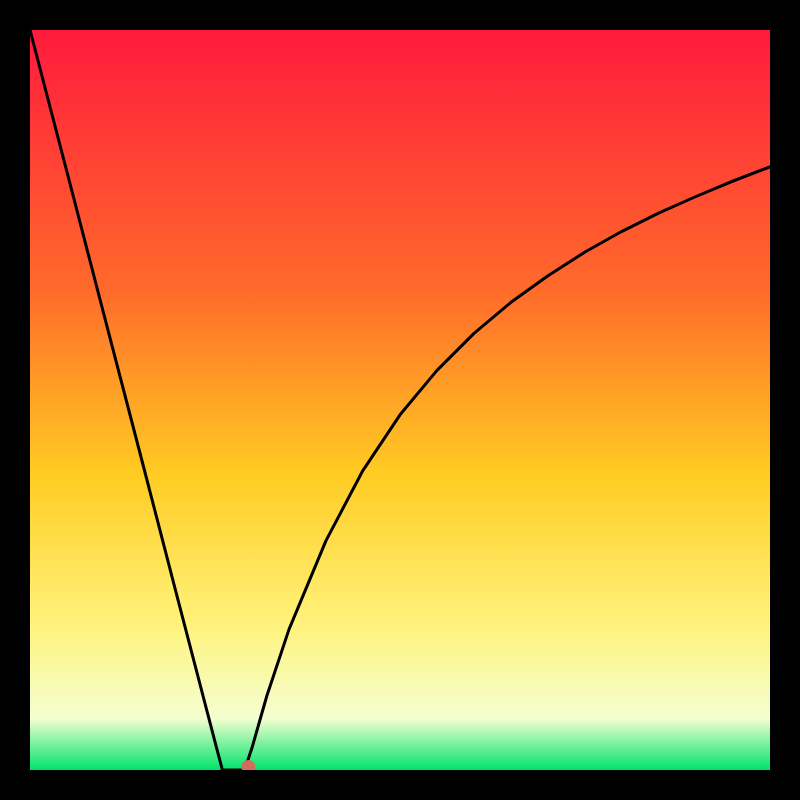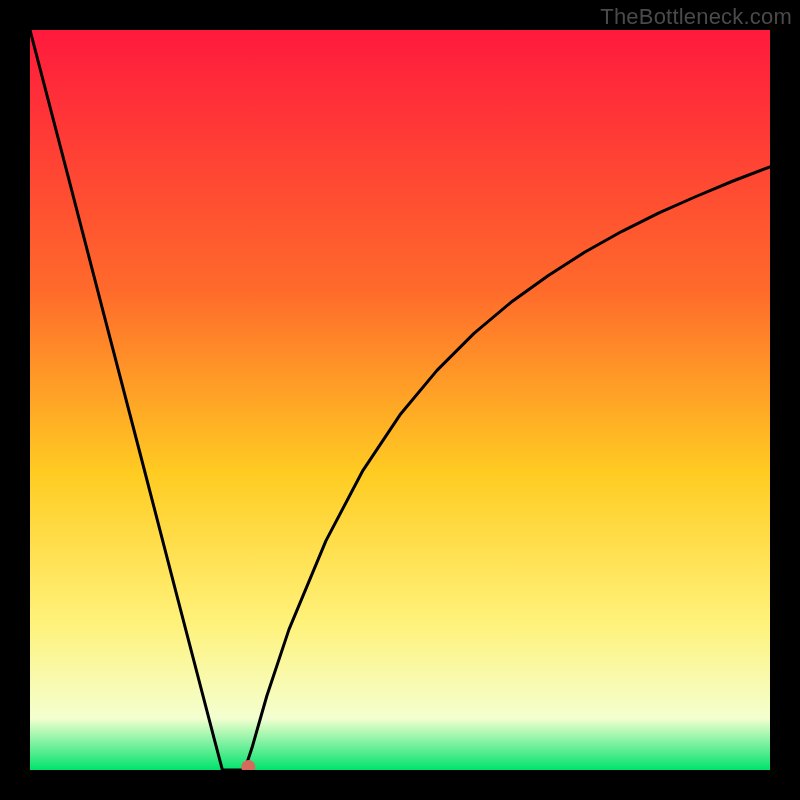--- a/index.html
+++ b/index.html
@@ -38,21 +38,20 @@
     font-size: 22px;
     font-weight: 500;
     letter-spacing: 0.2px;
     user-select: none;
   }
 </style>
 </head>
 <body>
 
 <div class="frame">
-  <div class="watermark">TheBottleneck.com</div>
   <div class="plot-area">
     <svg class="plot-svg" viewBox="0 0 740 740" preserveAspectRatio="none">
       <defs>
         <linearGradient id="bg-grad" x1="0" y1="0" x2="0" y2="1">
           <stop id="g0" offset="0%" stop-color="#ff1a3d"></stop>
           <stop id="g1" offset="35%" stop-color="#ff6a2b"></stop>
           <stop id="g2" offset="60%" stop-color="#ffcc22"></stop>
           <stop id="g3" offset="80%" stop-color="#fff27a"></stop>
           <stop id="g4" offset="93%" stop-color="#f4ffd0"></stop>
           <stop id="g5" offset="100%" stop-color="#00e36c"></stop>

